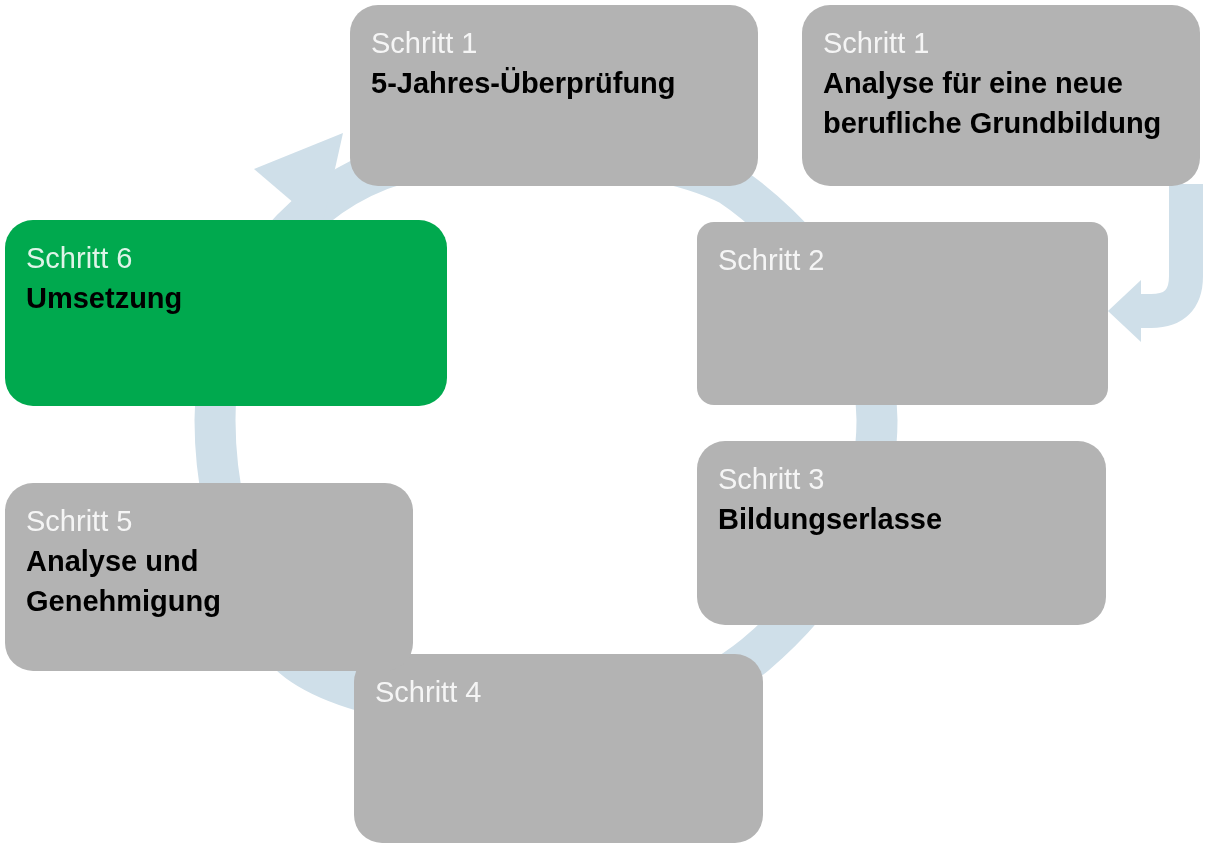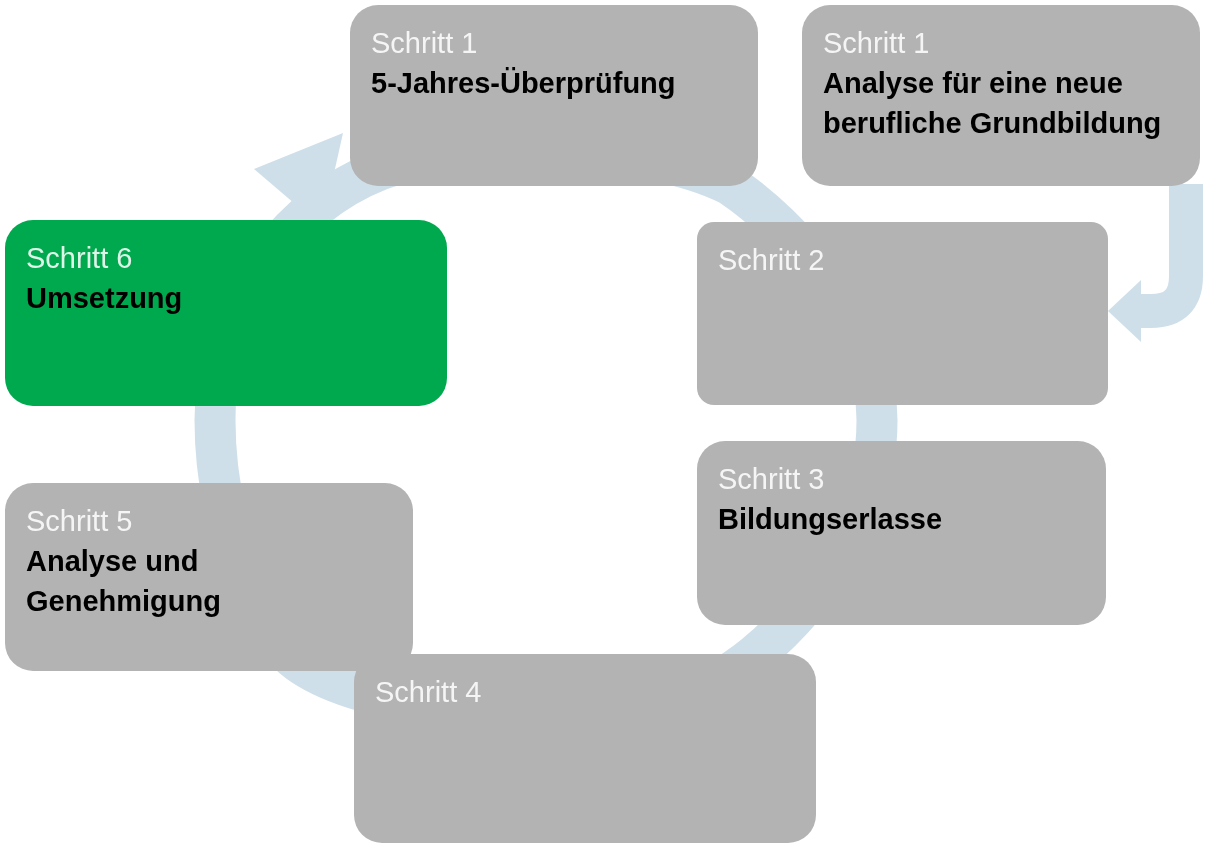--- a/index.html
+++ b/index.html
@@ -47,21 +47,21 @@
     color: rgba(255,255,255,0.87);
   }
   .step-title {
     font-weight: bold;
     color: #000000;
   }
   .pos-b1 { left: 350px; top: 5px;   width: 408px; height: 181px; }
   .pos-b2 { left: 802px; top: 5px;   width: 398px; height: 181px; }
   .pos-b3 { left: 697px; top: 222px; width: 411px; height: 183px; border-radius: 17px; }
   .pos-b4 { left: 697px; top: 441px; width: 409px; height: 184px; }
-  .pos-b5 { left: 354px; top: 654px; width: 462px; height: 189px; }
+  .pos-b5 { left: 354px; top: 654px; width: 409px; height: 189px; }
   .pos-b6 { left: 5px;   top: 437px; width: 408px; height: 188px; margin-top: 46px; }
   .pos-b7 { left: 5px;   top: 220px; width: 442px; height: 186px; }
 </style>
 </head>
 <body>
 
 <div class="stage">
 
   <svg class="arrow-layer" viewBox="0 0 1211 845" xmlns="http://www.w3.org/2000/svg">
 

